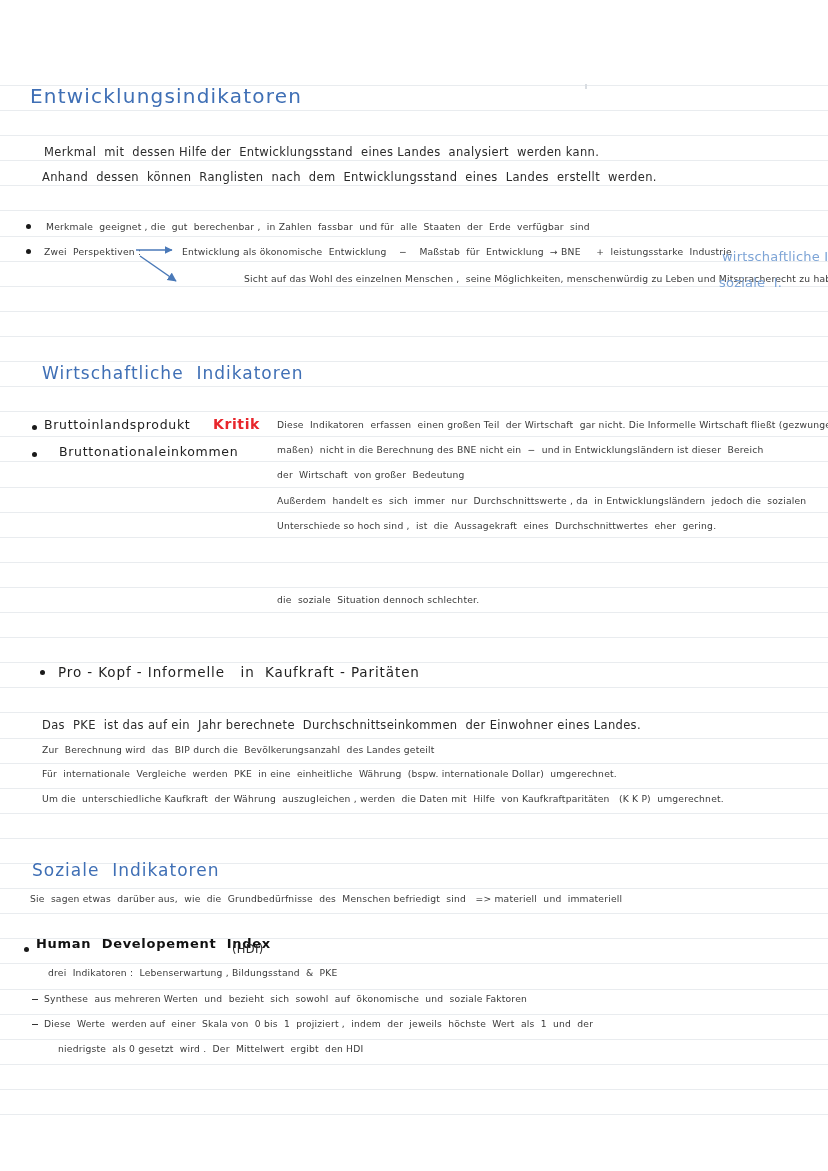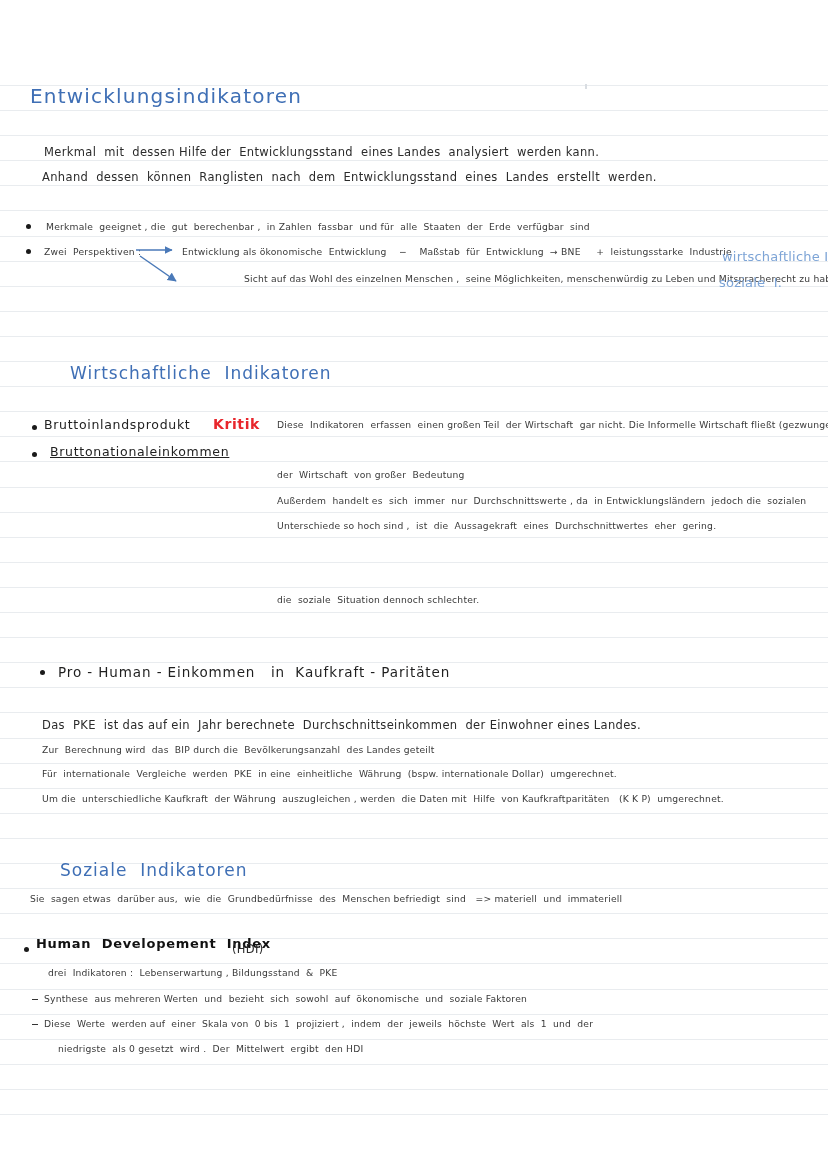--- a/index.html
+++ b/index.html
@@ -140,47 +140,48 @@
     <line x1="136" y1="250" x2="172" y2="250" stroke="#4a79b8" stroke-width="1.3" marker-end="url(#ah)"></line>
     <line x1="140" y1="256" x2="176" y2="281" stroke="#4a79b8" stroke-width="1.5" marker-end="url(#ah)"></line>
   </svg>
 
   <div class="abs hand sm" style="left:182px; top:246px;">Entwicklung als ökonomische  Entwicklung    −    Maßstab  für  Entwicklung  → BNE     +  leistungsstarke  Industrie</div>
   <div class="abs bluenote" style="left:722px; top:249px;">wirtschaftliche I.</div>
 
   <div class="abs hand sm" style="left:196px; top:273px;margin-left:48px;">Sicht auf das Wohl des einzelnen Menschen ,  seine Möglichkeiten, menschenwürdig zu Leben und Mitspracherecht zu haben</div>
   <div class="abs bluenote" style="left:719px; top:275px;">soziale  I.</div>
 
-  <div class="abs heading h-small" style="left:42px; top:363px;margin-left:28px;">Wirtschaftliche  Indikatoren</div>
+  <div class="abs heading h-small" style="left:42px; top:363px;">Wirtschaftliche  Indikatoren</div>
 
   <div class="bullet" style="left:32px; top:425px;"></div>
   <div class="abs hand item" style="left:44px; top:417px;">Bruttoinlandsprodukt</div>
 
   <div class="bullet" style="left:32px; top:452px;"></div>
-  <div class="abs hand item" style="left:50px; top:444px;text-decoration:underline;">Bruttonationaleinkommen</div>
+  <div class="abs hand item" style="left:59px; top:444px;">Bruttonationaleinkommen</div>
 
   <div class="abs red" style="left:213px; top:416px;">Kritik</div>
 
   <div class="abs hand sm" style="left:277px; top:419px;">Diese  Indikatoren  erfassen  einen großen Teil  der Wirtschaft  gar nicht. Die Informelle Wirtschaft fließt (gezwungender-</div>
+  <div class="abs hand sm" style="left:277px; top:444px;">maßen)  nicht in die Berechnung des BNE nicht ein  −  und in Entwicklungsländern ist dieser  Bereich</div>
   <div class="abs hand sm" style="left:277px; top:469px;">der  Wirtschaft  von großer  Bedeutung</div>
 
   <div class="abs hand sm" style="left:277px; top:495px;">Außerdem  handelt es  sich  immer  nur  Durchschnittswerte , da  in Entwicklungsländern  jedoch die  sozialen</div>
   <div class="abs hand sm" style="left:277px; top:520px;">Unterschiede so hoch sind ,  ist  die  Aussagekraft  eines  Durchschnittwertes  eher  gering.</div>
 
   <div class="abs hand sm" style="left:277px; top:594px;">die  soziale  Situation dennoch schlechter.</div>
 
   <div class="bullet" style="left:40px; top:670px;"></div>
-  <div class="abs hand bigitem" style="left:58px; top:664px;">Pro - Human - Einkommen   in  Kaufkraft - Paritäten</div>
+  <div class="abs hand bigitem" style="left:58px; top:664px;">Pro - Kopf - Informelle   in  Kaufkraft - Paritäten</div>
 
   <div class="abs hand" style="left:42px; top:718px;">Das  PKE  ist das auf ein  Jahr berechnete  Durchschnittseinkommen  der Einwohner eines Landes.</div>
   <div class="abs hand sm" style="left:42px; top:744px;">Zur  Berechnung wird  das  BIP durch die  Bevölkerungsanzahl  des Landes geteilt</div>
   <div class="abs hand sm" style="left:42px; top:768px;">Für  internationale  Vergleiche  werden  PKE  in eine  einheitliche  Währung  (bspw. internationale Dollar)  umgerechnet.</div>
   <div class="abs hand sm" style="left:42px; top:793px;">Um die  unterschiedliche Kaufkraft  der Währung  auszugleichen , werden  die Daten mit  Hilfe  von Kaufkraftparitäten   (K K P)  umgerechnet.</div>
 
-  <div class="abs heading h-small" style="left:60px; top:860px;">Soziale  Indikatoren</div>
+  <div class="abs heading h-small" style="left:32px; top:860px;">Soziale  Indikatoren</div>
 
   <div class="abs hand sm" style="left:30px; top:893px;">Sie  sagen etwas  darüber aus,  wie  die  Grundbedürfnisse  des  Menschen befriedigt  sind   =&gt; materiell  und  immateriell</div>
 
   <div class="bullet" style="left:24px; top:947px;"></div>
   <div class="abs hand bold" style="left:36px; top:936px;text-align:center;">Human  Developement  Index</div>
   <div class="abs hand" style="left:232px; top:942px;">(HDI)</div>
 
   <div class="abs hand sm" style="left:48px; top:967px;">drei  Indikatoren :  Lebenserwartung , Bildungsstand  &amp;  PKE</div>
 
   <div class="dash" style="left:32px; top:999px;"></div>

